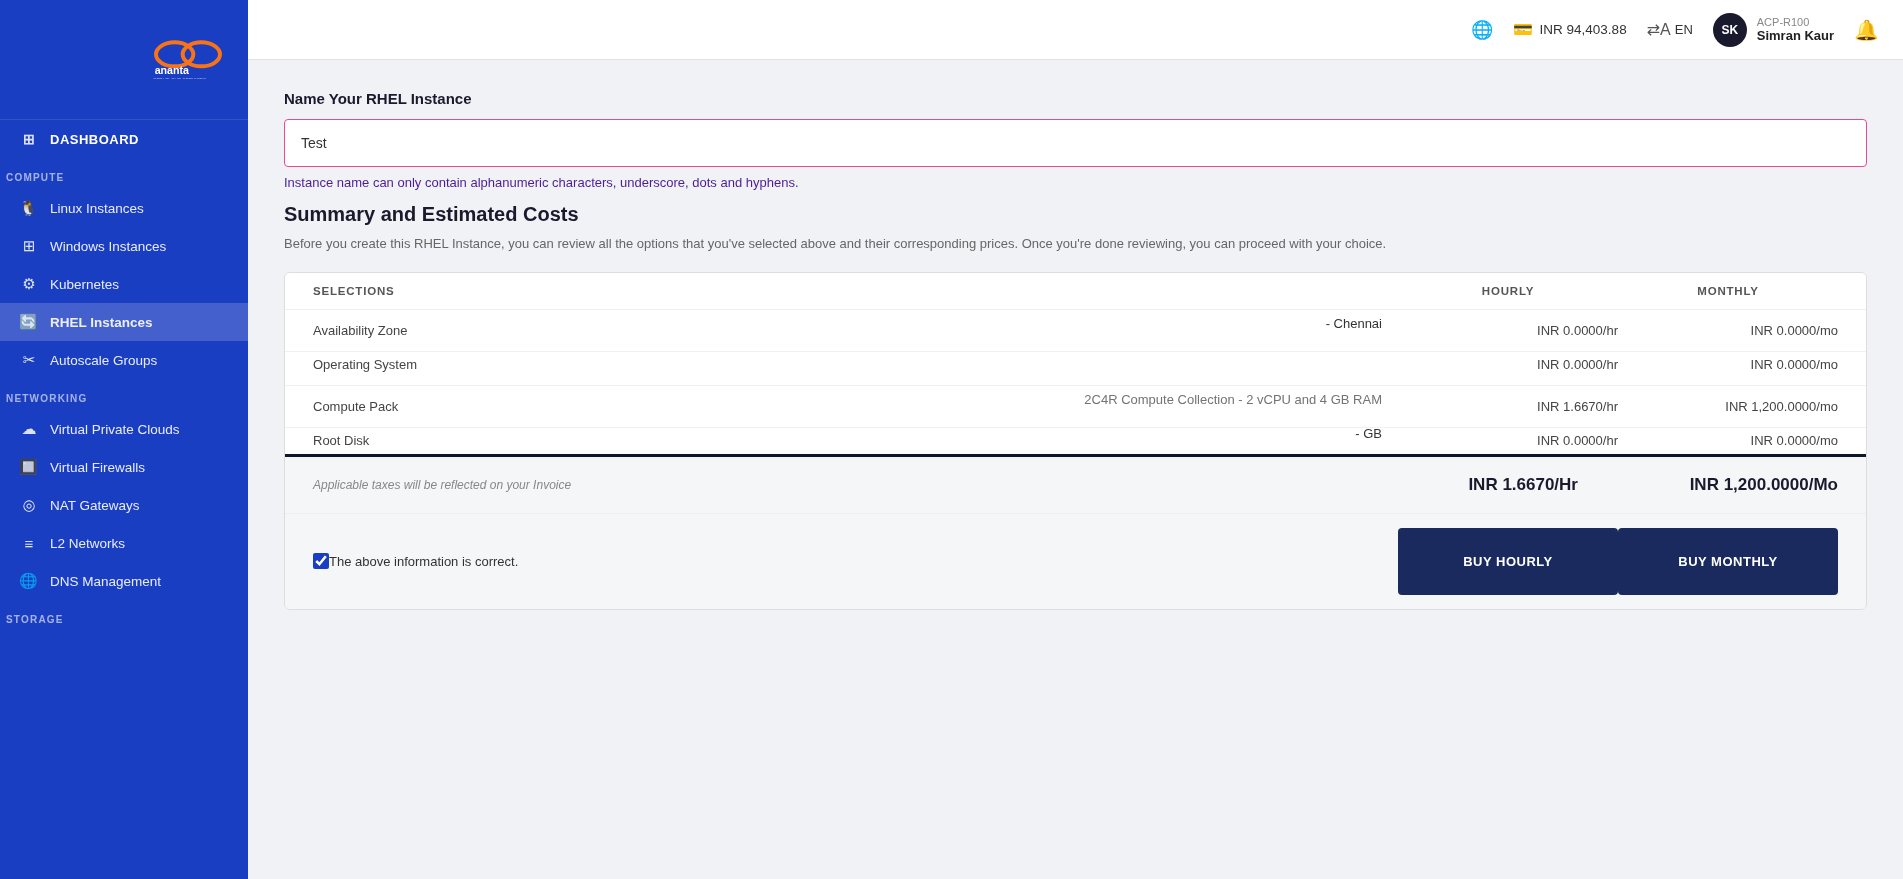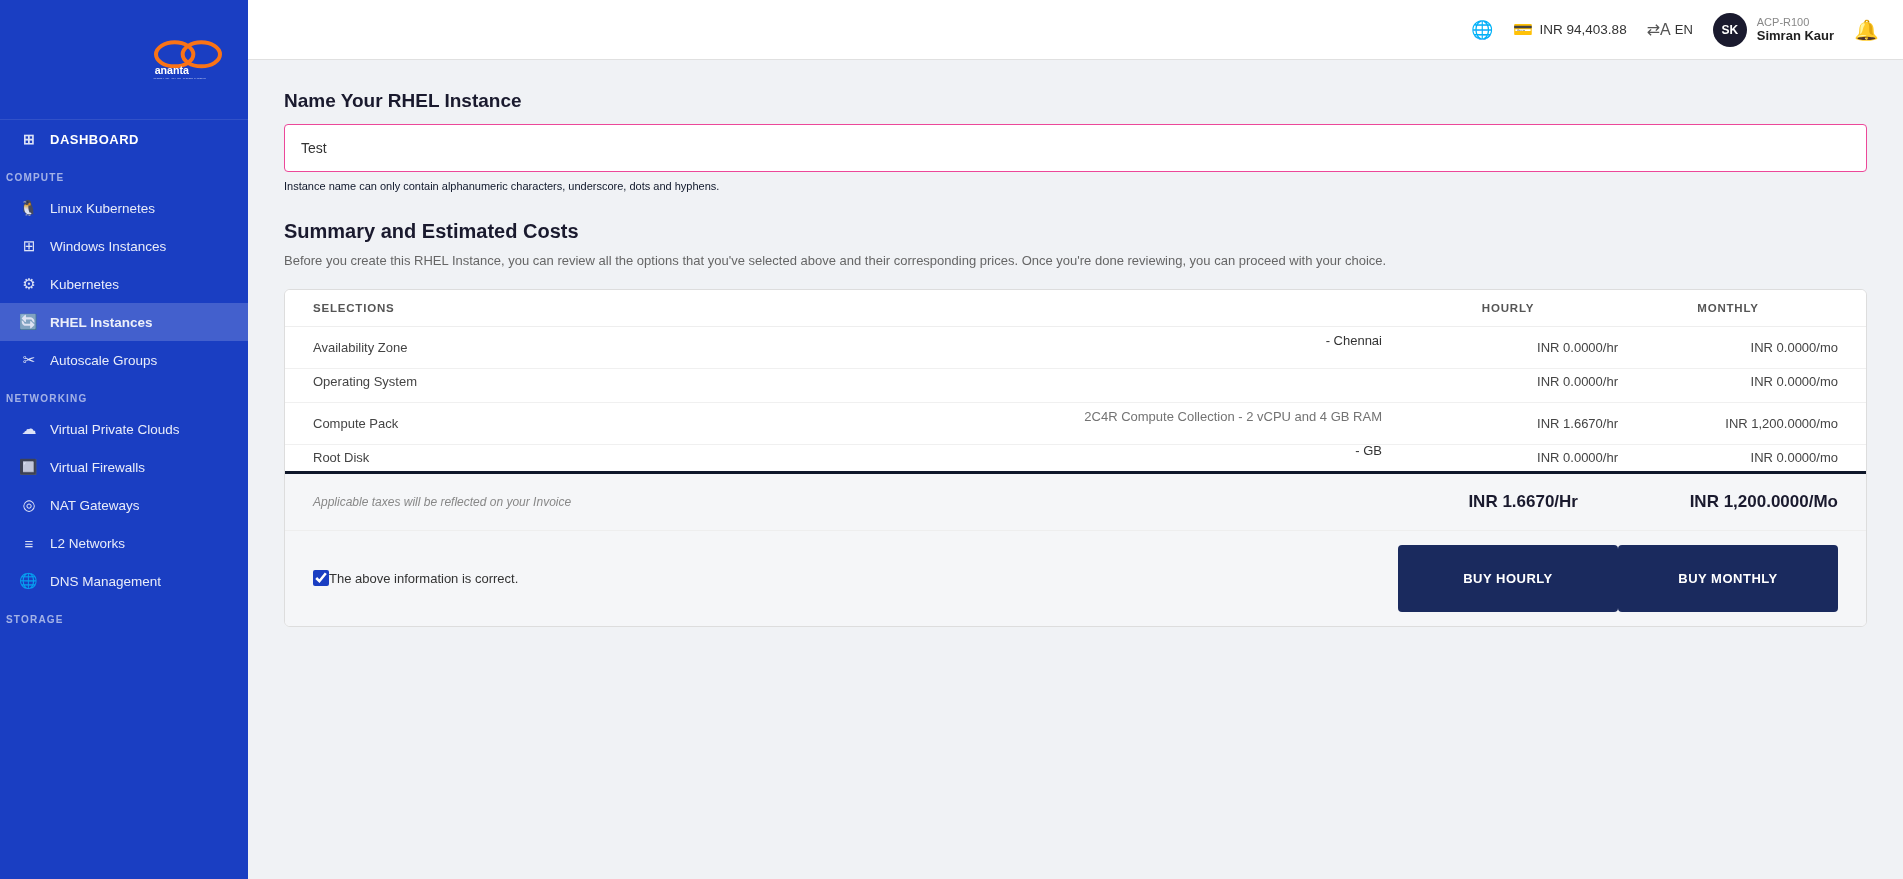--- a/index.html
+++ b/index.html
@@ -135,21 +135,21 @@
 
     
     .content {
       flex: 1;
       overflow-y: auto;
       padding: 30px 36px;
       background: #f0f2f5;
     }
 
     .section-title {
-      font-size: 19px;
+      font-size: 15px;
       font-weight: 600;
       color: #1a1a2e;
       margin-bottom: 12px;
     }
 
     .name-input-wrapper {
       background: #fff;
       border: 1px solid #ec4899;
       border-radius: 4px;
       padding: 14px 16px;
@@ -157,23 +157,23 @@
     }
     .name-input {
       width: 100%;
       border: none;
       outline: none;
       font-size: 14px;
       color: #333;
       background: transparent;
     }
     .input-hint {
-      font-size: 11px;
-      color: #0f172a;
-      margin-bottom: 28px;
+      font-size: 13px;
+      color: #4c1d95;
+      margin-bottom: 13px;
     }
 
     .summary-title {
       font-size: 20px;
       font-weight: 600;
       color: #1a1a2e;
       margin-bottom: 8px;
     }
     .summary-desc {
       font-size: 13px;
@@ -295,21 +295,21 @@
 
   <div class="dashboard-item">
     <span class="sidebar-icon">⊞</span>
     <span>DASHBOARD</span>
   </div>
 
   <div class="sidebar-section-label">COMPUTE</div>
 
   <div class="sidebar-item">
     <span class="sidebar-icon">🐧</span>
-    <span>Linux Kubernetes</span>
+    <span>Linux Instances</span>
   </div>
   <div class="sidebar-item">
     <span class="sidebar-icon">⊞</span>
     <span>Windows Instances</span>
   </div>
   <div class="sidebar-item">
     <span class="sidebar-icon">⚙</span>
     <span>Kubernetes</span>
   </div>
   <div class="sidebar-item active">

